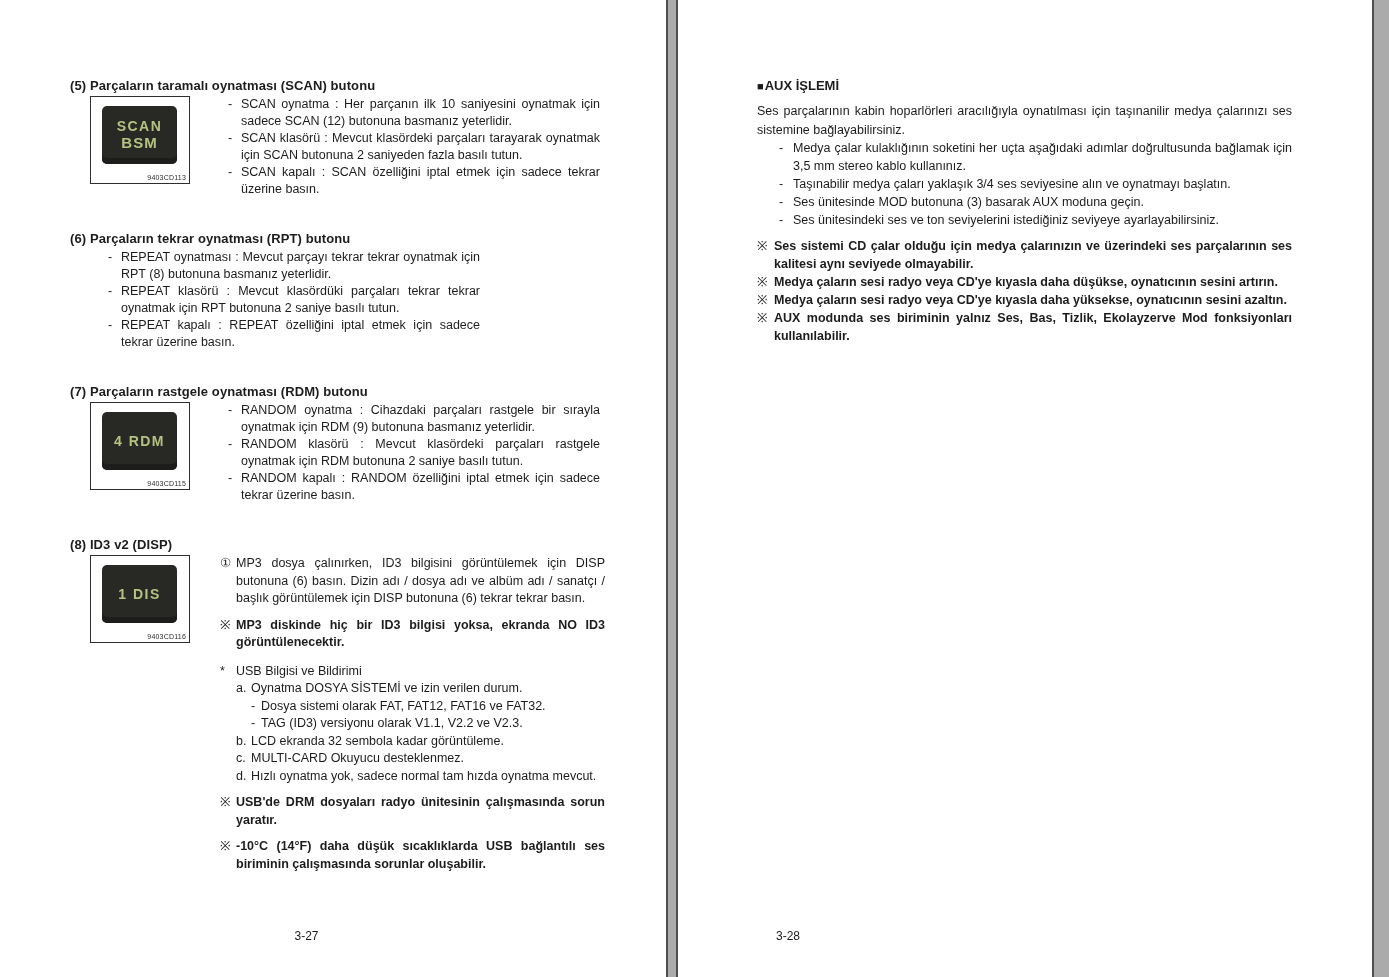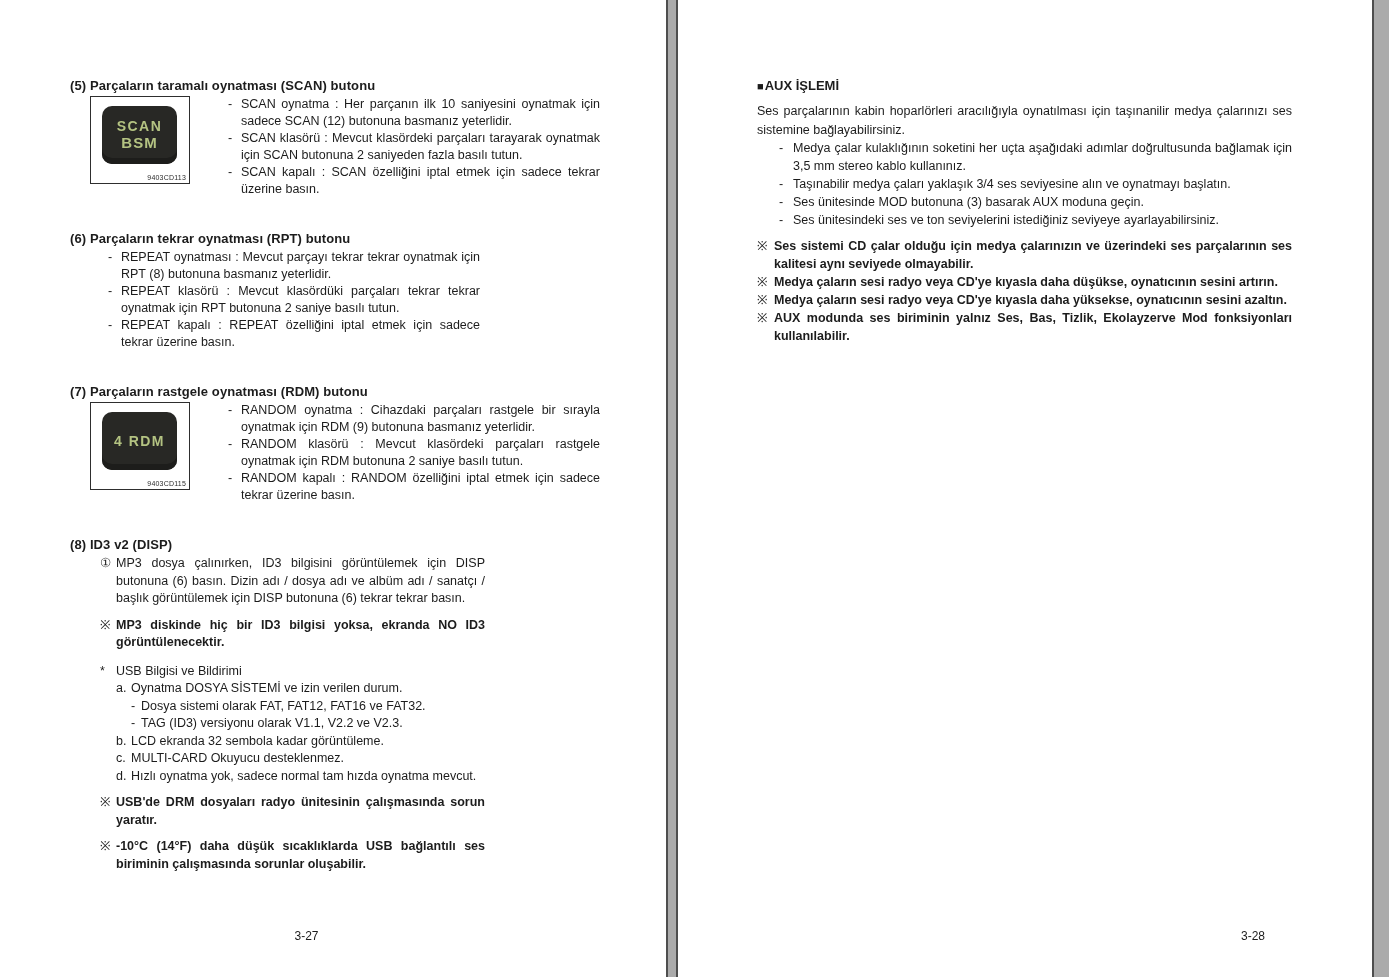--- a/index.html
+++ b/index.html
@@ -12,21 +12,21 @@
               border-left:2px solid #4e4e4e;}
   .page-left{position:absolute;left:70px;top:78px;width:545px;}
   .page-right{position:absolute;left:757px;top:78px;width:535px;}
   .sec{margin-bottom:33px;}
   .sec-heading{font-size:13px;font-weight:700;margin:0 0 3px 0;line-height:15px;letter-spacing:.1px;}
   .row{display:flex;align-items:flex-start;}
   
   .figure{margin-left:20px;width:100px;height:88px;border:1.5px solid #2e2e2e;background:#fff;
           position:relative;flex:none;box-sizing:border-box;}
   .btn-img{position:absolute;left:11px;top:9px;width:75px;height:58px;background:#282825;
-           border-radius:10px;display:flex;flex-direction:column;align-items:center;justify-content:center;
+           border-radius:5px;display:flex;flex-direction:column;align-items:center;justify-content:center;
            box-shadow:inset 0 -6px 0 #1d1d1b;}
   .btn-label{color:#b4c382;font-weight:700;font-size:14px;letter-spacing:1.5px;line-height:1.15;}
   .btn-label.small{font-size:15px;letter-spacing:1px;}
   .fig-caption{position:absolute;right:3px;bottom:2px;font-size:7px;color:#2b2b2b;letter-spacing:.2px;}
   
   .dash-list{list-style:none;margin:0 0 0 38px;padding:0;width:372px;}
   .dash-list li{display:flex;font-size:12.5px;line-height:17px;}
   .marker{flex:none;width:13px;}
   .t{flex:1;text-align:justify;}
   
@@ -47,21 +47,21 @@
   .aux-heading .sq{font-size:11px;margin-right:1px;}
   .para{font-size:12.5px;line-height:18.5px;text-align:justify;margin:0;}
   .r-bullets{list-style:none;margin:0 0 0 22px;padding:0;width:513px;}
   .r-bullets li{display:flex;font-size:12.5px;line-height:18px;}
   .r-bullets .marker{width:14px;}
   .r-notes{list-style:none;margin:8px 0 0 0;padding:0;}
   .r-notes li{display:flex;font-size:12.5px;line-height:18px;font-weight:700;}
   .r-notes .marker{width:17px;font-weight:400;}
   .footer{position:absolute;top:929px;font-size:12px;color:#1c1c1c;}
   .footer.fl{left:54px;width:505px;text-align:center;}
-  .footer.fr{left:730px;width:535px;text-align:right;}
+  .footer.fr{left:776px;width:535px;text-align:left;}
 </style>
 </head>
 <body>
 
 <div class="canvas">
 
   <div class="page-left">
 
     <div class="sec">
       <h3 class="sec-heading">(5) Parçaların taramalı oynatması (SCAN) butonu</h3>
@@ -132,20 +132,26 @@
             <span class="marker">-</span>
             <span class="t">RANDOM kapalı : RANDOM özelliğini iptal etmek için sadece tekrar üzerine basın.</span>
           </li>
         </ul>
       </div>
     </div>
 
     <div class="sec">
       <h3 class="sec-heading">(8) ID3 v2 (DISP)</h3>
       <div class="row">
+        <div class="figure">
+          <div class="btn-img">
+            <div class="btn-label">1 DIS</div>
+          </div>
+          <div class="fig-caption">9403CD116</div>
+        </div>
         <div class="s8-col">
           <div class="flexline">
             <span class="marker">①</span>
             <span class="t">MP3 dosya çalınırken, ID3 bilgisini görüntülemek için DISP butonuna (6) basın. Dizin adı / dosya adı ve albüm adı / sanatçı / başlık görüntülemek için DISP butonuna (6) tekrar tekrar basın.</span>
           </div>
           <div class="bold-note">
             <span class="marker">※</span>
             <span class="t">MP3 diskinde hiç bir ID3 bilgisi yoksa, ekranda NO ID3 görüntülenecektir.</span>
           </div>
           <div class="usb">

